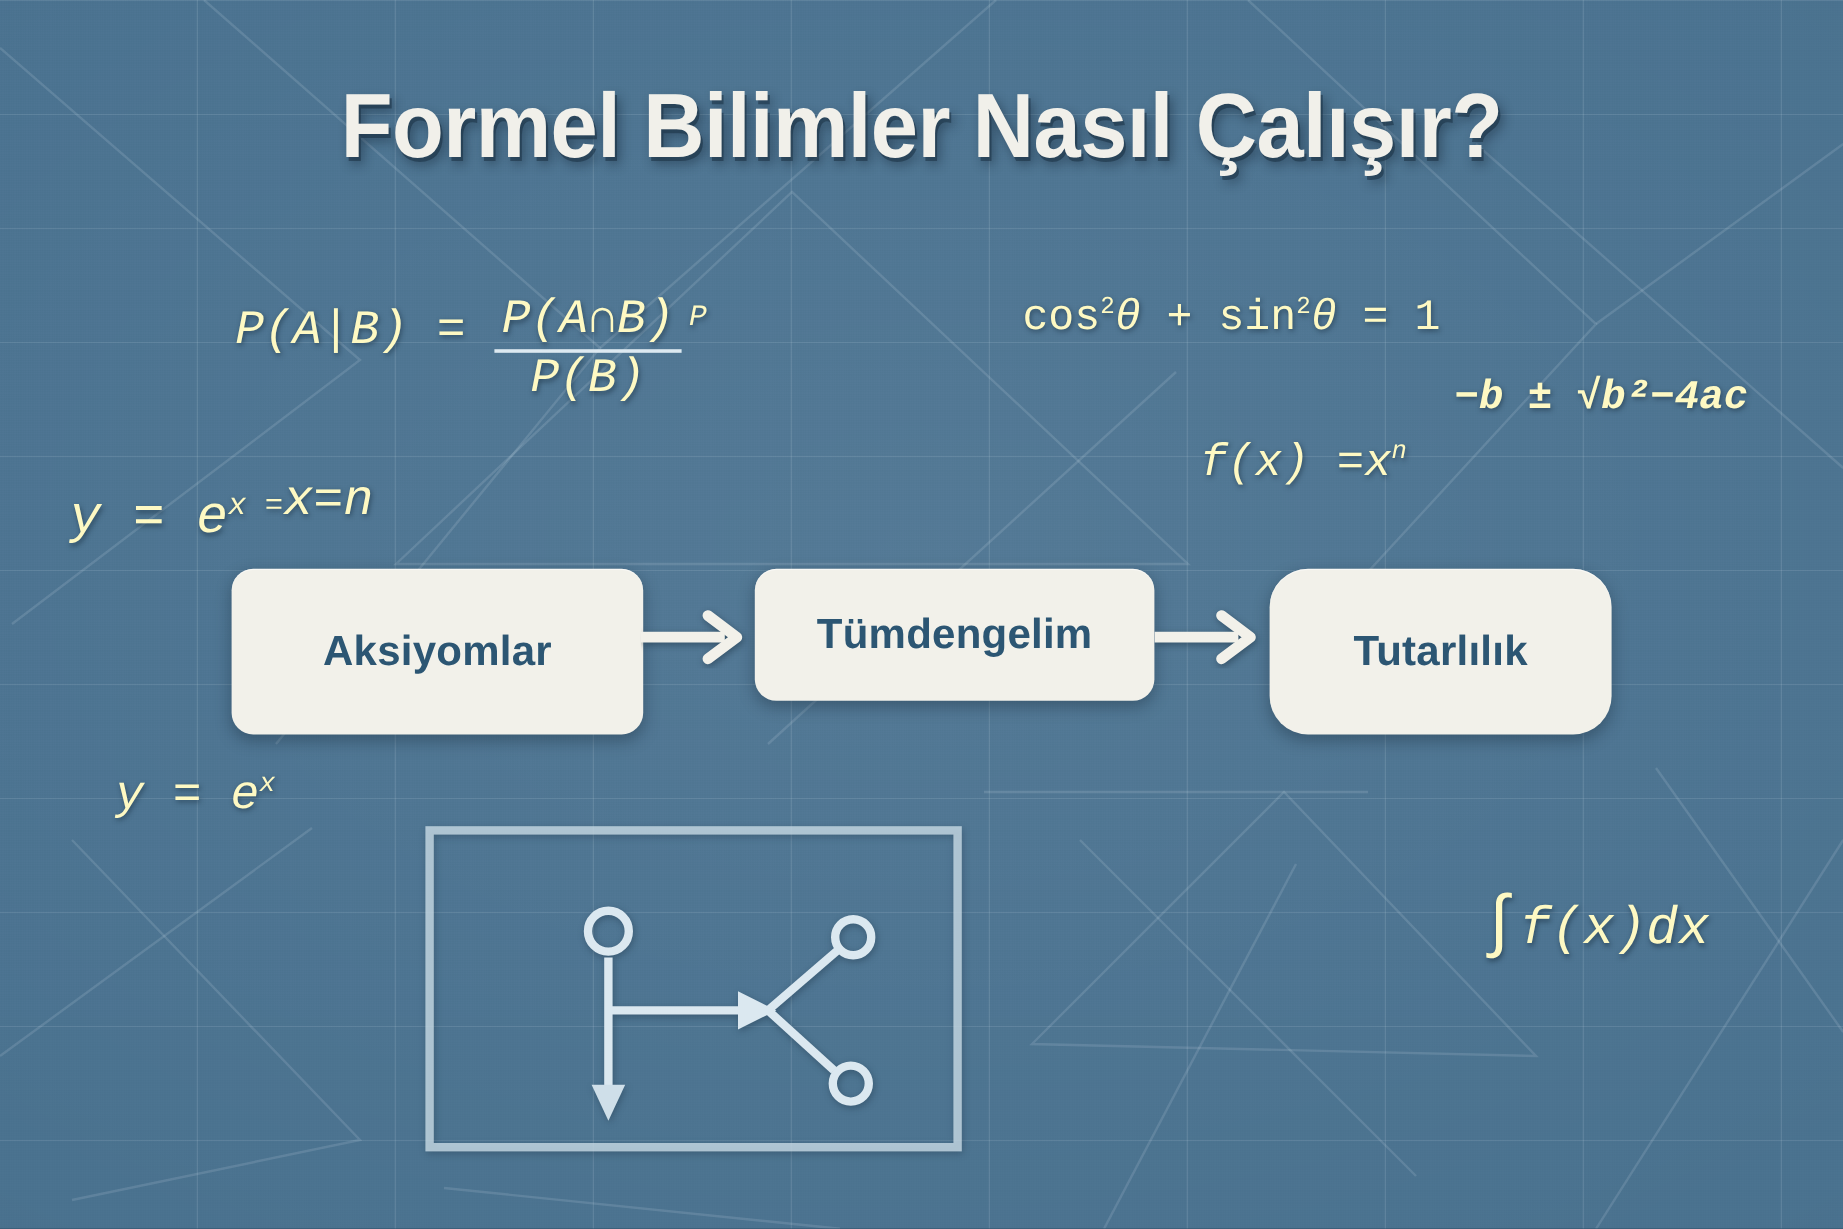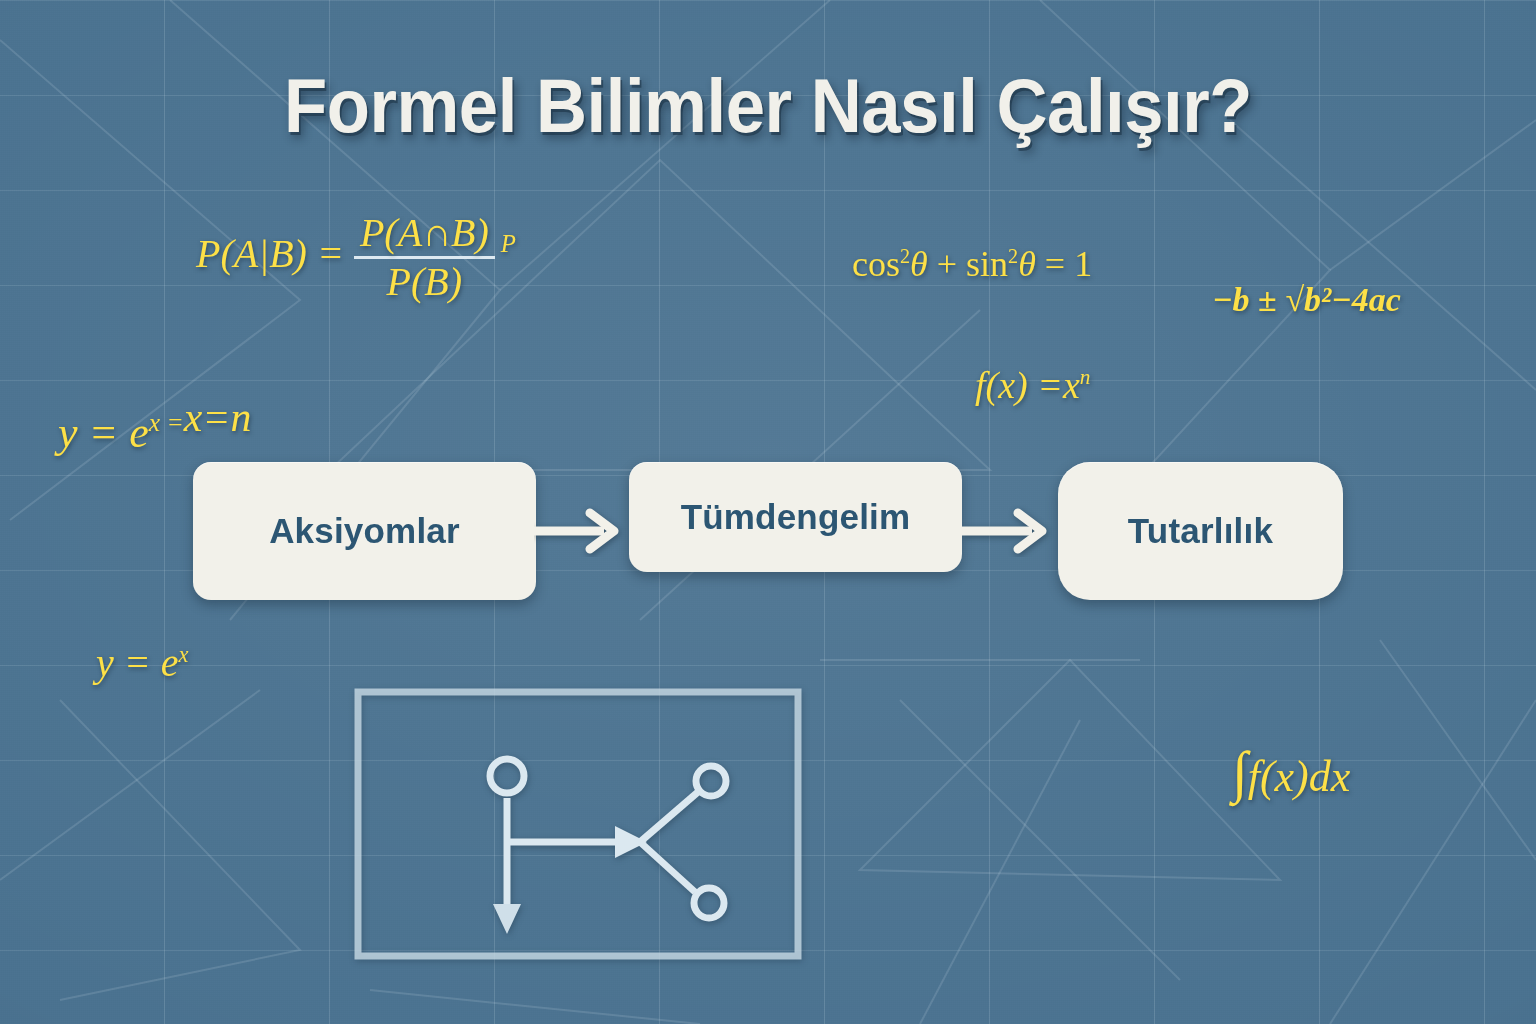--- a/index.html
+++ b/index.html
@@ -71,71 +71,72 @@
     transform: scaleX(0.93);
     text-shadow:
       2px 3px 0px rgba(26,48,66,0.55),
       4px 6px 10px rgba(16,32,46,0.45);
     white-space: nowrap;
   }
 
   
   .math {
     position: absolute;
-    font-family: Liberation Serif, serif;
+    font-family: Liberation Mono, monospace;
     font-style: italic;
-    color: #fde047;
+    color: #fef9c3;
     text-shadow: 1px 2px 4px rgba(20,40,56,0.55);
     line-height: 1.05;
     white-space: nowrap;
     user-select: none;
   }
   .math .up { font-style: normal; text-align: center; }
   sup.s { font-size: 0.56em; vertical-align: super; font-style: italic; }
   sup.sn { font-size: 0.56em; vertical-align: super; font-style: normal; }
   .frac {
     display: inline-block;
     vertical-align: middle;
     text-align: center;
   }
-  .frac > .num { display: block; padding: 0 6px 2px 6px; }
+  .frac > .num { display: block; padding: 0 6px 2px 6px; margin-top: 35px; }
   .frac > .den {
     display: block;
     padding: 2px 6px 0 6px;
     border-top: 3px solid #dde9f1;
   }
 
   
   #f-bayes   { left: 196px;  top: 212px; font-size: 40px; }
   #f-bayes .stray { font-size: 0.62em; vertical-align: super; margin-left: 6px; }
   #f-pyth    { left: 852px;  top: 246px; font-size: 36px; }
   #f-quad    { left: 1206px; top: 280px; font-size: 34px; font-weight: bold; }
   #f-exp-top { left: 58px;   top: 376px; font-size: 44px; margin-top: 20px; }
   #f-exp-top .deep { font-size: 0.58em; vertical-align: super; }
   #f-exp-top .deeper { font-size: 0.95em; vertical-align: super; }
-  #f-fx      { left: 975px;  top: 366px; font-size: 38px; }
+  #f-fx      { left: 1000px;  top: 366px; font-size: 38px; }
   #f-exp-bot { left: 96px;   top: 642px; font-size: 40px; }
   #f-int     { left: 1232px; top: 722px; font-size: 44px; margin-top: 20px; }
   #f-int .intsym { font-size: 1.3em; font-style: italic; }
 
   
   .flow-box {
     position: absolute;
     background: #f2f1ea;
     border-radius: 18px;
     box-shadow: 0 5px 12px rgba(16,34,48,0.35), 0 1px 0 rgba(255,255,255,0.5) inset;
     display: flex;
     align-items: center;
     justify-content: center;
     color: #2c5673;
     font-family: "Liberation Sans", sans-serif;
     font-weight: bold;
     font-size: 35px;
     letter-spacing: 0.2px;
     white-space: nowrap;
+    margin-top: 12px;
   }
   #box-0 { left: 193px;  top: 462px; width: 343px; height: 138px; }
   #box-1 { left: 629px;  top: 462px; width: 333px; height: 110px; }
   #box-2 { left: 1058px; top: 462px; width: 285px; height: 138px; border-radius: 32px; }
 
   .flow-arrow {
     position: absolute;
     top: 505px;
     width: 94px;
     height: 52px;

